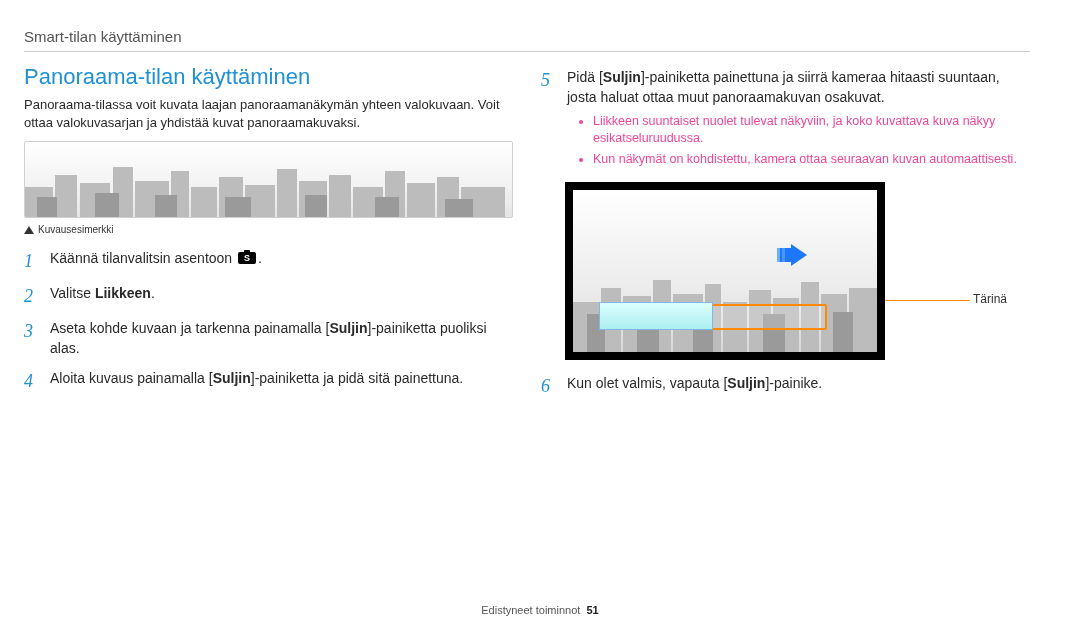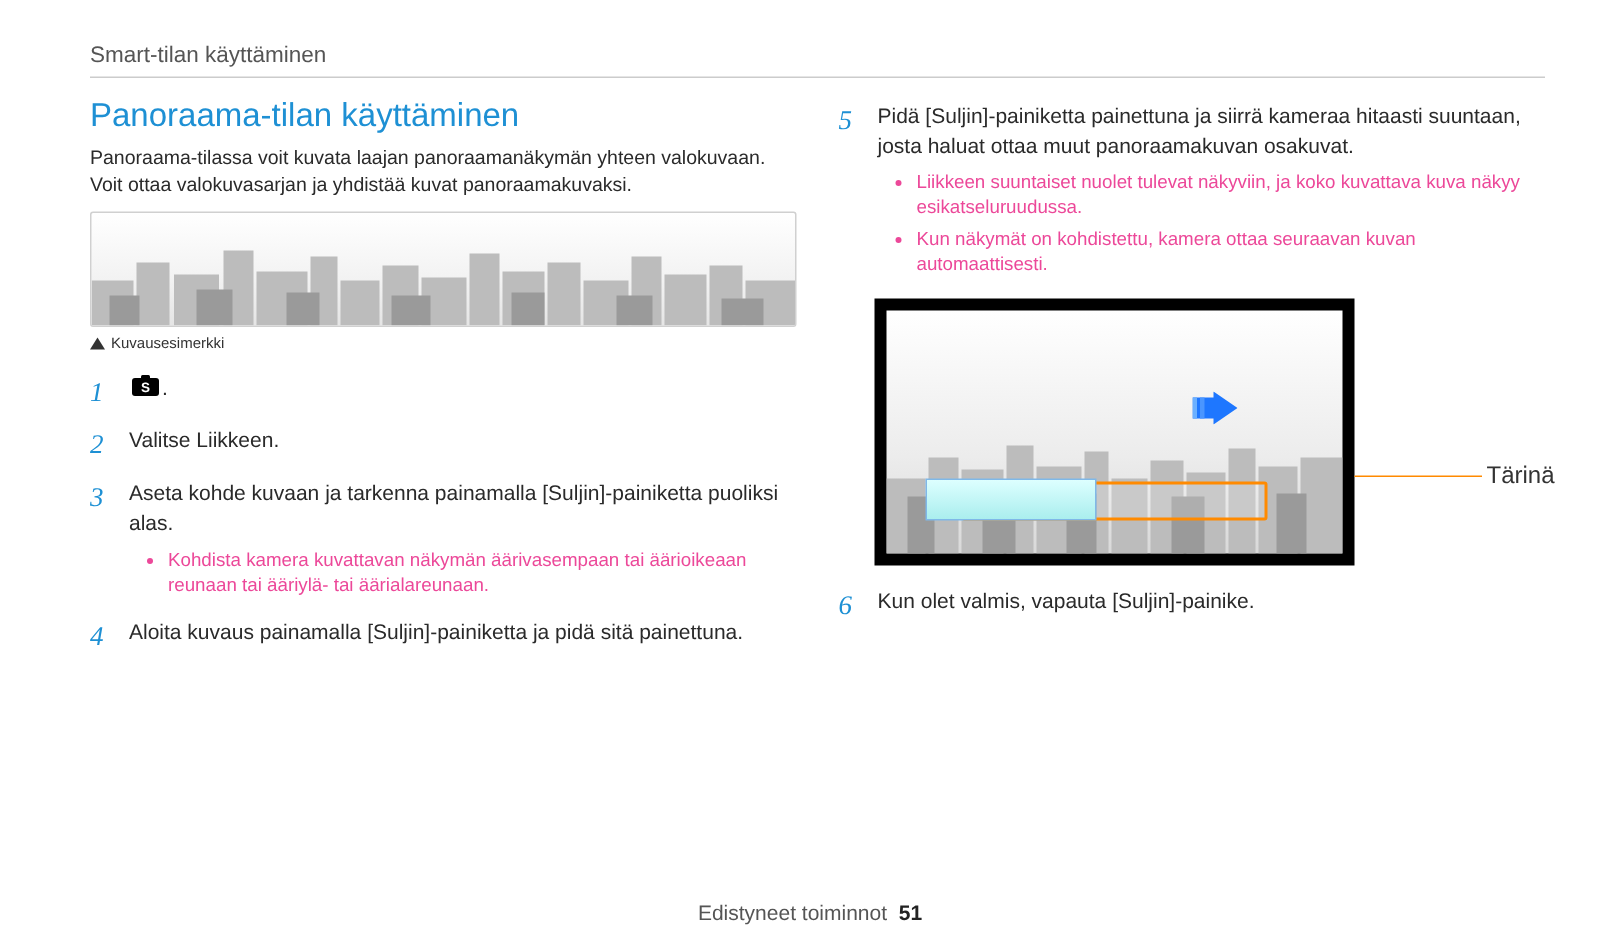--- a/index.html
+++ b/index.html
@@ -1,42 +1,42 @@
 <!DOCTYPE html>
 <html><head>
 <meta charset="utf-8">
 <style>
   html,body{margin:0;padding:0;width:1080px;height:630px;font-family:"Segoe UI",Arial,sans-serif;color:#2a2a2a;background:#fff}
-  .page{padding:28px 50px 0 60px}
+  .page{padding:28px 50px 0 24px}
   .header{font-size:15px;color:#555;border-bottom:1px solid #ccc;padding-bottom:6px;margin-bottom:16px}
   .cols{display:flex;gap:28px}
   .col{flex:1}
   .section-title{color:#1e90d4;font-size:22px;margin:-4px 0 6px 0;font-weight:400}
   .intro{font-size:13px;color:#2a2a2a;line-height:1.35;margin:0 0 10px 0}
   .city-illus{position:relative;height:75px;background:linear-gradient(#fff,#f2f2f2 60%,#e5e5e5);border:1px solid #d0d0d0;border-radius:2px;margin-bottom:6px;overflow:hidden}
   .city-illus svg{position:absolute;bottom:0;left:0}
   .caption{font-size:10px;color:#333;margin-bottom:14px}
   .steps{list-style:none;padding:0;margin:0}
   .steps>li{display:flex;gap:10px;margin-bottom:10px;font-size:14px;line-height:1.4}
   .stepnum{color:#1e90d4;font-style:italic;font-family:Georgia,serif;font-size:18px;min-width:16px}
   .stepbody{flex:1}
-  .stepbody b{font-weight:400}
+  .stepbody b{font-weight:700}
   .camera-icon{display:inline-block;vertical-align:middle;margin:0 2px}
   .bullets{list-style:disc;padding-left:26px;margin:6px 0 0 0}
   .bullets>li{font-size:12.5px;color:#ec4899;line-height:1.35;margin-bottom:4px}
   .screen{position:relative;width:320px;height:178px;background:#000;margin:4px 0 6px 24px}
   .screen-inner{position:absolute;left:0;top:0;right:0;bottom:0;background:linear-gradient(#fff,#ececec 60%,#d9d9d9);margin:8px}
   .screen-inner svg.city{position:absolute;bottom:0;left:0}
   .pano-bar{position:absolute;left:50px;bottom:22px;width:200px;height:22px;border:2px solid #ff8a00;border-radius:2px;background:rgba(255,255,255,0.2)}
   .pano-bar-inner{position:absolute;left:-26px;top:-4px;width:112px;height:26px;border:1px solid #7fb8e8;background:linear-gradient(#dff,#aee)}
   .arrow{position:absolute;right:70px;top:54px}
   .label-line{position:absolute;left:344px;top:118px;width:85px;border-top:1px solid #ff8a00}
-  .label-txt{position:absolute;left:432px;top:110px;font-size:16px;color:#333}
+  .label-txt{position:absolute;left:432px;top:110px;font-size:12px;color:#333}
   .screen-wrap{position:relative;margin-bottom:14px}
-  .footer{position:absolute;bottom:14px;width:1080px;text-align:center;font-size:14px;color:#555}
+  .footer{position:absolute;bottom:14px;width:1080px;text-align:center;font-size:11px;color:#555}
   .footer b{color:#222}
   .caret-up{display:inline-block;width:0;height:0;border-left:5px solid transparent;border-right:5px solid transparent;border-bottom:8px solid #333;margin-right:4px;vertical-align:middle}
 </style>
 </head>
 <body>
 
 <div class="page">
   <div class="header">Smart-tilan käyttäminen</div>
   <div class="cols">
     <div class="col">
@@ -73,40 +73,37 @@
             <rect x="420" y="42" width="28" height="18"></rect>
           </g>
         </svg>
       </div>
       <div class="caption">
         <span class="caret-up"></span><span>Kuvausesimerkki</span>
       </div>
       <ul class="steps">
         <li>
           <span class="stepnum">1</span>
-          <span class="stepbody">
+          <span class="stepbody"><span>Käännä tilanvalitsin asentoon </span>
             <span class="camera-icon">
               <svg width="18" height="14" viewBox="0 0 18 14">
                   <rect x="0" y="2" width="18" height="12" rx="2" fill="#000"></rect>
                   <rect x="6" y="0" width="6" height="3" rx="1" fill="#000"></rect>
                   <text x="9" y="11" font-size="9" fill="#fff" text-anchor="middle" font-weight="bold">S</text>
                 </svg>
             </span><span>.</span>
           </span>
         </li>
         <li>
           <span class="stepnum">2</span>
           <span class="stepbody"><span>Valitse </span><b>Liikkeen</b><span>.</span></span>
         </li>
         <li>
           <span class="stepnum">3</span>
           <span class="stepbody"><span>Aseta kohde kuvaan ja tarkenna painamalla [</span><b>Suljin</b><span>]-painiketta puoliksi alas.</span>
-            <ul class="bullets">
-                <li>Kohdista kamera kuvattavan näkymän äärivasempaan tai äärioikeaan reunaan tai ääriylä- tai äärialareunaan.</li>
-              </ul>
           </span>
         </li>
         <li>
           <span class="stepnum">4</span>
           <span class="stepbody"><span>Aloita kuvaus painamalla [</span><b>Suljin</b><span>]-painiketta ja pidä sitä painettuna.</span></span>
         </li>
       </ul>
     </div>
 
     <div class="col">

